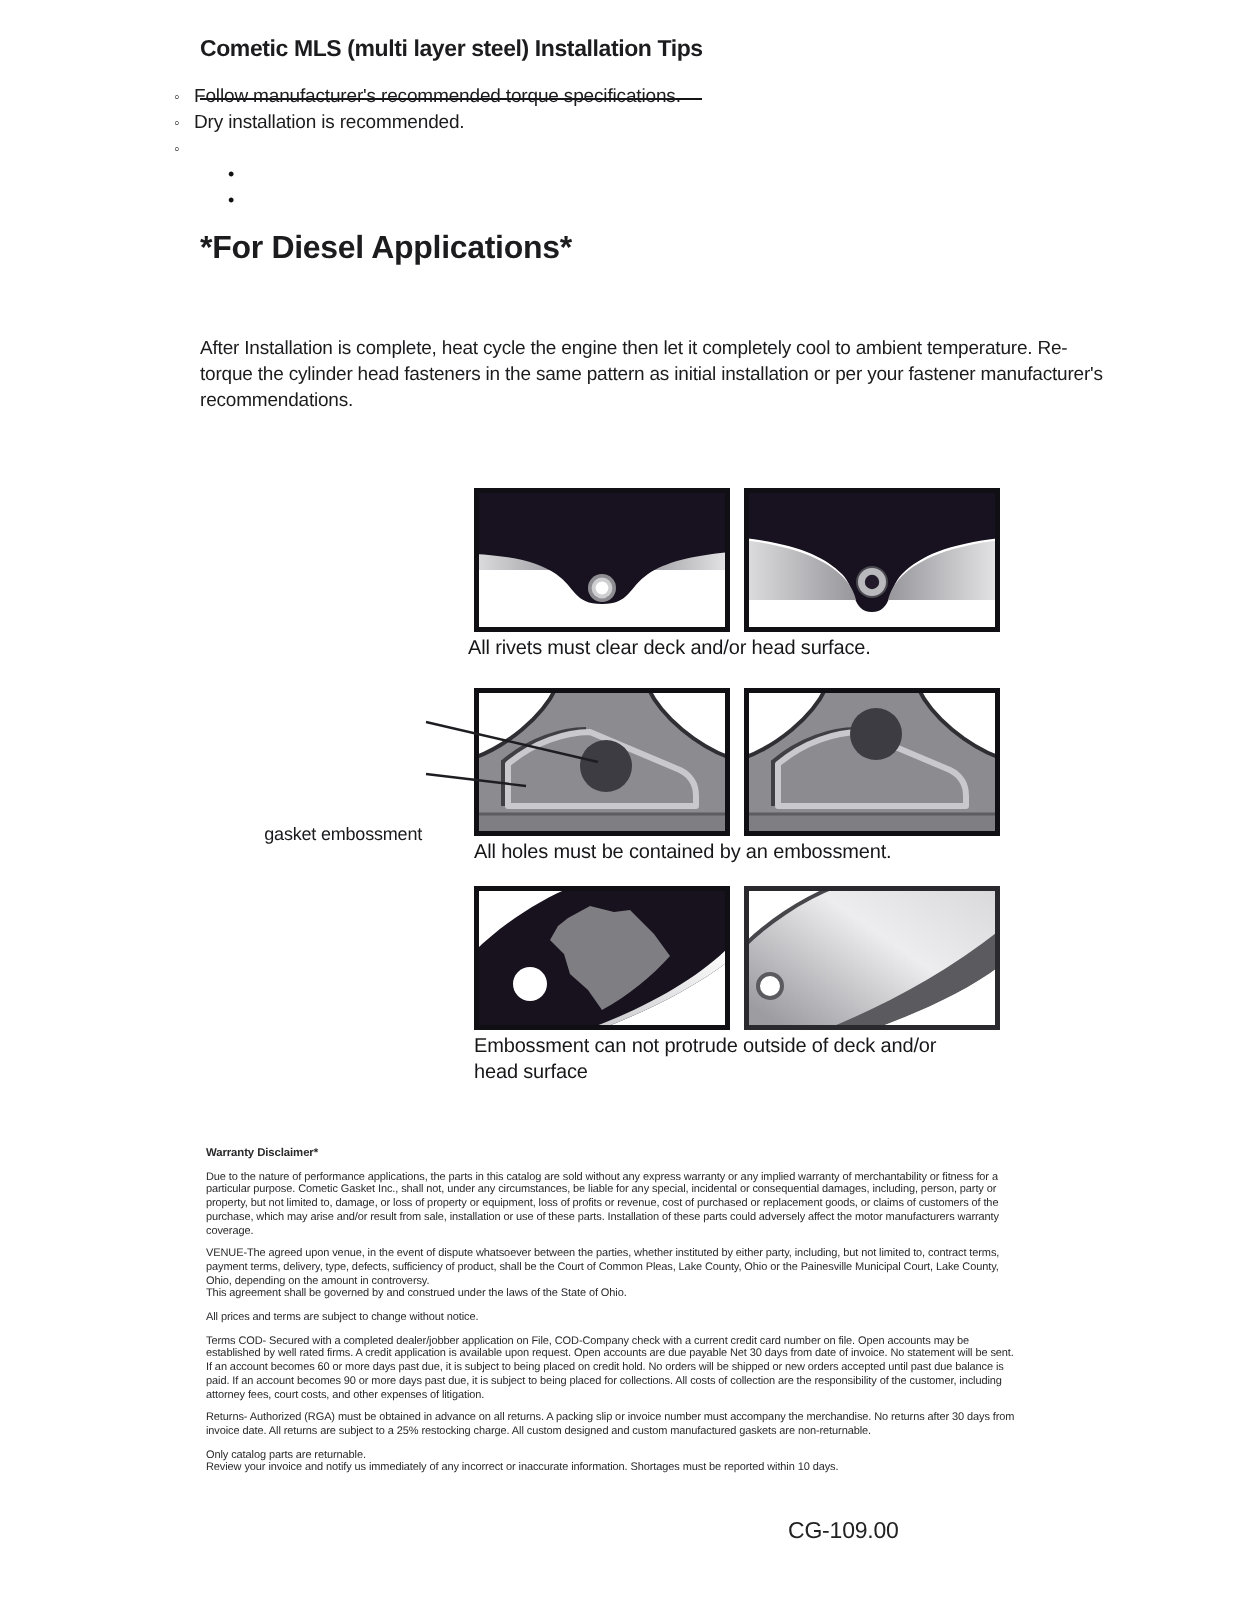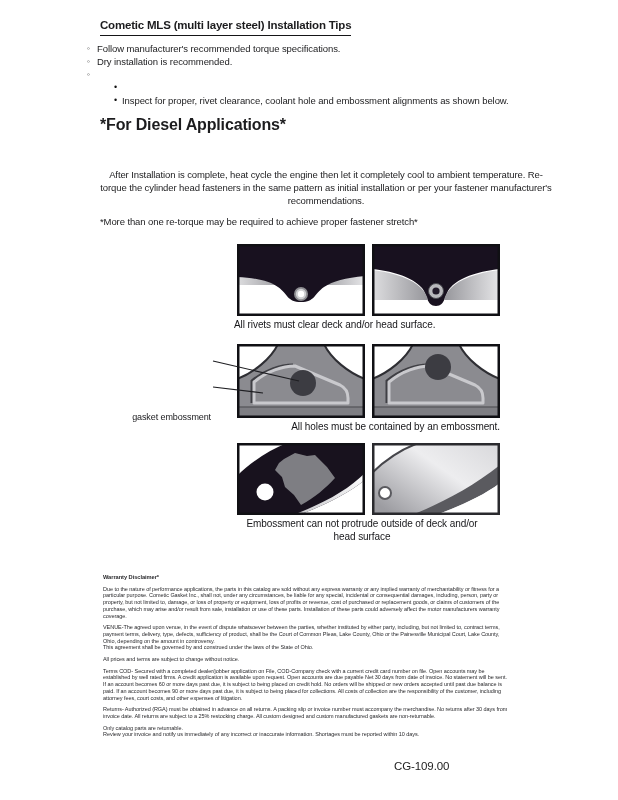--- a/index.html
+++ b/index.html
@@ -5,35 +5,35 @@
   * { margin:0; padding:0; box-sizing:border-box; }
   html,body { background:#e8e8e8; }
   .page {
     position:relative; width:618px; height:800px; margin:0 auto;
     background:#ffffff; overflow:hidden; color:#1c1c1e;
     font-family:"Liberation Sans","DejaVu Sans",sans-serif;
   }
   .title {
     position:absolute; left:100px; top:19px;
     font-size:11.5px; font-weight:bold; letter-spacing:-0.2px;
-    border-bottom:1.5px solid #151517; padding-bottom:4px; display:inline-block;
+    border-bottom:1.5px solid #151517; padding-bottom:18px; display:inline-block;
   }
   .bullets { position:absolute; left:87px; top:42px; width:470px; font-size:9.5px; letter-spacing:-0.08px; }
   .bullet-row { display:flex; line-height:13px; }
   .bullet-row .marker { width:10px; flex:0 0 10px; font-size:8px; line-height:13px; color:#333; }
   .bullet-row.sub { margin-left:27px; }
   .bullet-row.sub .marker { width:8px; flex:0 0 8px; font-size:9px; color:#111; }
   .heading {
     position:absolute; left:100px; font-size:16px; font-weight:bold; letter-spacing:-0.15px;
   }
   .para { position:absolute; left:100px; width:452px; font-size:9.5px; line-height:13px; letter-spacing:-0.1px; }
   .dg-label { position:absolute; width:128px; text-align:center; font-size:12.5px; letter-spacing:0.3px; color:#0c4a6e;margin-top:40px; }
   .dg-box { position:absolute; width:128px; }
   .dg-box svg { display:block; }
-  .dg-caption { position:absolute; font-size:10px; letter-spacing:-0.08px; line-height:13px; color:#17171a;text-align:center; }
+  .dg-caption { position:absolute; font-size:10px; letter-spacing:-0.08px; line-height:13px; color:#17171a; }
   .annot { position:absolute; left:105px; width:106px; text-align:right; font-size:9px; line-height:11.5px; letter-spacing:-0.1px; color:#1a1a1d; }
   .overlay { position:absolute; pointer-events:none; }
   .legal { position:absolute; left:103px; top:574px; width:405px; font-size:5.5px; line-height:6.7px; letter-spacing:-0.05px; color:#2a2a2d; }
   .legal .lg-head { font-weight:bold; font-size:5.7px; }
   .legal p { margin-top:5px; }
   .legal p.tight { margin-top:0; }
   .page-num { position:absolute; left:394px; top:760px; font-size:11.5px; letter-spacing:-0.1px; color:#222; }
 </style>
 </head>
 <body>
@@ -52,27 +52,25 @@
       <span>Dry installation is recommended.</span>
     </div>
     <div class="bullet-row">
       <span class="marker">◦</span>
     </div>
     <div class="bullet-row sub">
       <span class="marker">•</span>
     </div>
     <div class="bullet-row sub">
       <span class="marker">•</span>
-      <span>Inspect for proper, rivet clearance, coolant hole and embossment alignments as shown below.</span>
     </div>
   </div>
 
   <div class="heading" style="top:116px;">*For Diesel Applications*</div>
-  <div class="para" style="top:168px;text-align:center;">After Installation is complete, heat cycle the engine then let it completely cool to ambient temperature. Re-torque the cylinder head fasteners in the same pattern as initial installation or per your fastener manufacturer's recommendations.</div>
-  <div class="para" style="top:215px;">*More than one re-torque may be required to achieve proper fastener stretch*</div>
+  <div class="para" style="top:168px;">After Installation is complete, heat cycle the engine then let it completely cool to ambient temperature. Re-torque the cylinder head fasteners in the same pattern as initial installation or per your fastener manufacturer's recommendations.</div>
 
   <div class="dg-label" style="left:237px; top:230px;">RIGHT</div>
   <div class="dg-label" style="left:372px; top:230px;">WRONG</div>
 
   <div class="dg-box" style="left:237px; top:244px;">
     <svg width="128" height="72" viewBox="0 0 128 72">
       <defs>
         <linearGradient id="gL" x1="1" y1="0" x2="0" y2="0">
           <stop offset="0" stop-color="#96969b"></stop>
             <stop offset="1" stop-color="#dedee0"></stop>
@@ -142,21 +140,21 @@
       <circle cx="66" cy="23" r="13" fill="#3c3c42"></circle>
       <rect x="1.25" y="1.25" width="125.5" height="71.5" fill="none" stroke="#101014" stroke-width="2.5"></rect>
     </svg>
   </div>
 
   <svg class="overlay" style="left:205px; top:352px;" width="105" height="48" viewBox="0 0 105 48">
     <line x1="8" y1="9" x2="94" y2="29" stroke="#1e1e22" stroke-width="1.2"></line>
     <line x1="8" y1="35" x2="58" y2="41" stroke="#1e1e22" stroke-width="1.2"></line>
   </svg>
 
-  <div class="dg-caption" style="left:237px; top:420px; width:263px; text-align:right;">All holes must be contained by an embossment.</div>
+  <div class="dg-caption" style="left:237px; top:420px; width:263px; text-align:left;">All holes must be contained by an embossment.</div>
 
   <div class="dg-label" style="left:237px; top:429px;">RIGHT</div>
   <div class="dg-label" style="left:372px; top:429px;">WRONG</div>
 
   <div class="dg-box" style="left:237px; top:443px;">
     <svg width="128" height="72" viewBox="0 0 128 72">
       <defs>
         <linearGradient id="stripeG" x1="0" y1="1" x2="1" y2="0">
           <stop offset="0" stop-color="#c8c8cc"></stop>
             <stop offset="1" stop-color="#ffffff"></stop>

